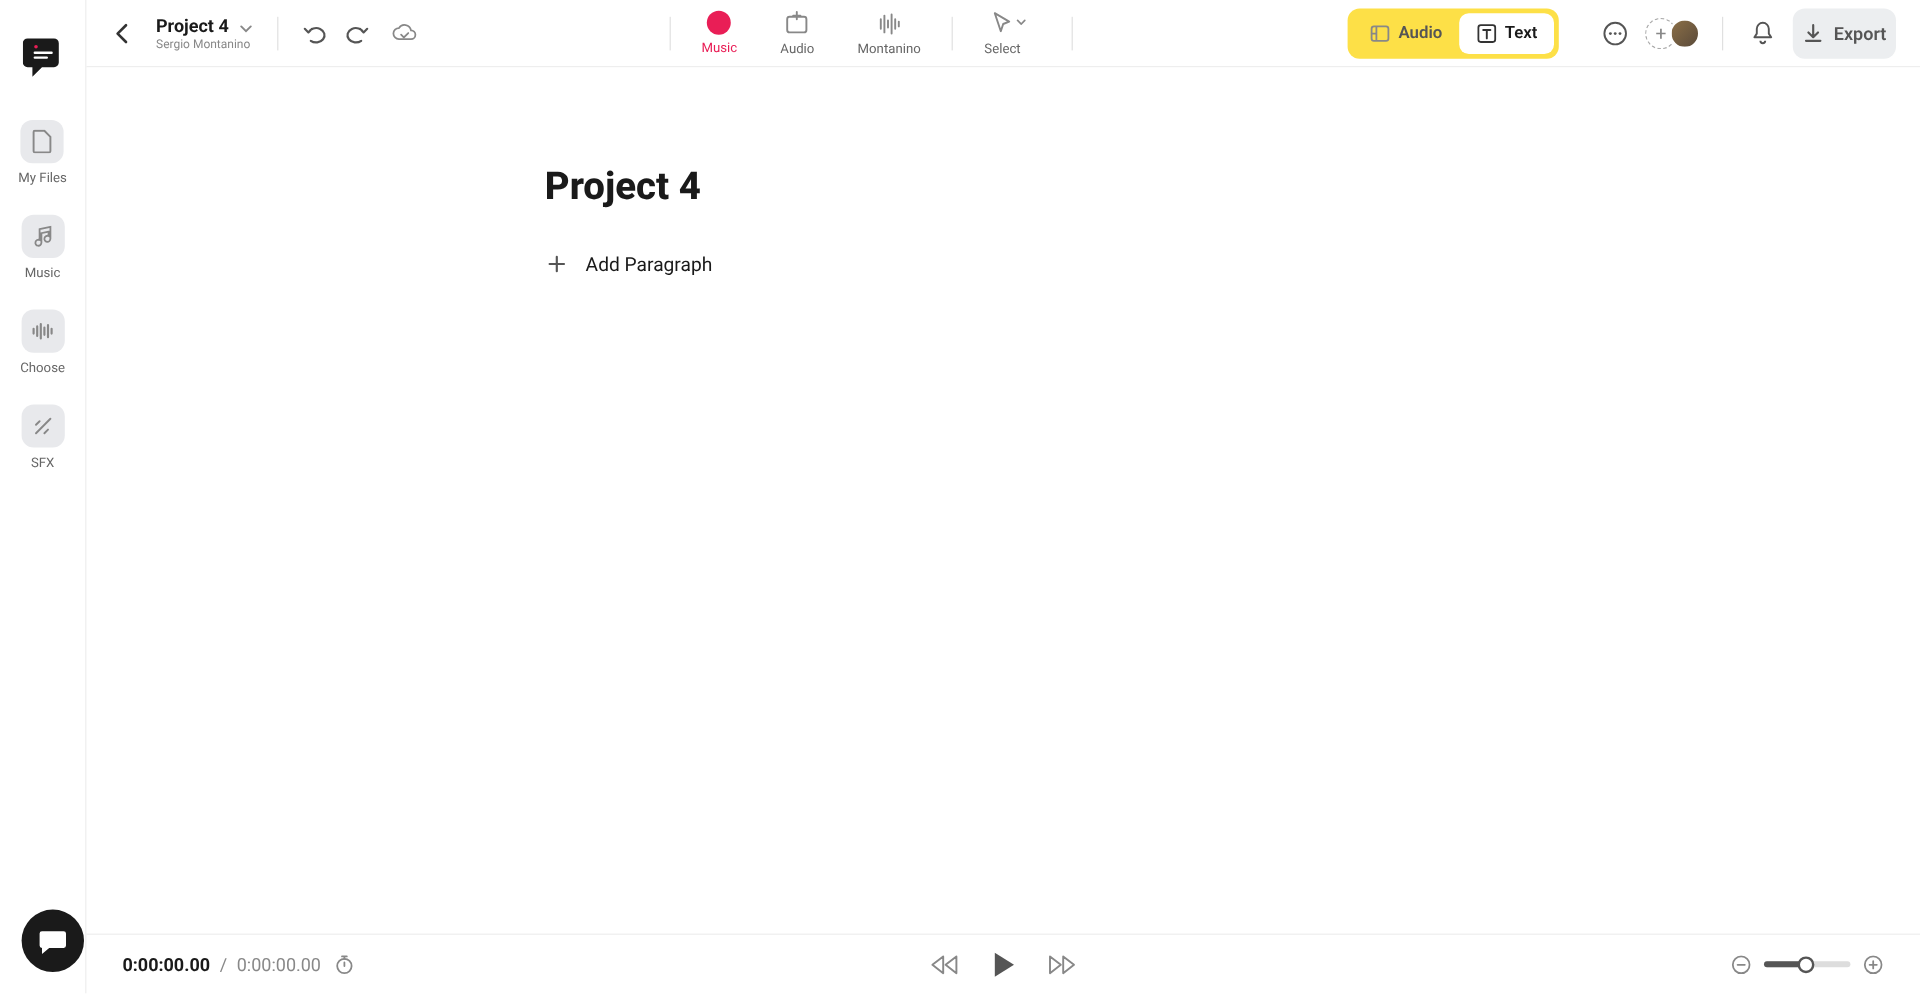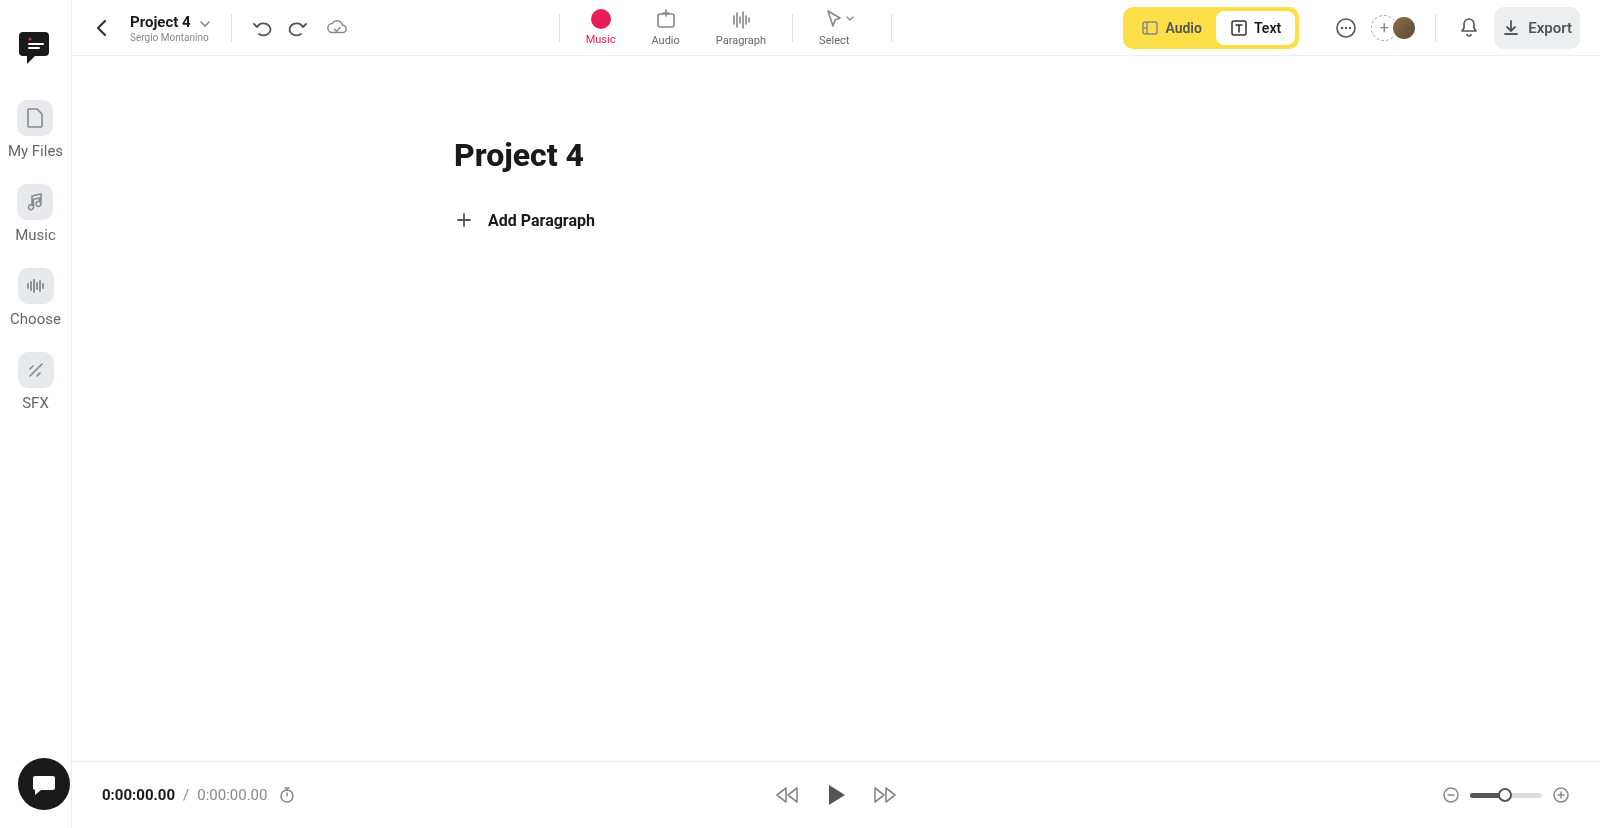--- a/index.html
+++ b/index.html
@@ -3,21 +3,21 @@
   <meta charset="utf-8">
   <style>
     * { margin: 0; padding: 0; box-sizing: border-box; font-family: -apple-system, BlinkMacSystemFont, "Segoe UI", Roboto, sans-serif; }
     body { width: 1600px; height: 828px; background: #fff; overflow: hidden; display: flex; }
     
     
     .sidebar { width: 72px; height: 100%; background: #fff; border-right: 1px solid #eee; display: flex; flex-direction: column; align-items: center; padding-top: 28px; gap: 24px; }
     .app-logo { width: 34px; height: 38px; display: flex; align-items: center; justify-content: center; margin-bottom: 10px; }
     .nav-item { display: flex; flex-direction: column; align-items: center; gap: 6px; cursor: pointer; color: #888; }
     .nav-icon-wrap { width: 36px; height: 36px; border-radius: 10px; background: #e8e9ec; display: flex; align-items: center; justify-content: center; }
-    .nav-label { font-size: 15px; color: #666; }
+    .nav-label { font-size: 11px; color: #666; }
     
     
     .main { flex: 1; display: flex; flex-direction: column; height: 100%; }
     
     
     .topbar { height: 56px; border-bottom: 1px solid #eee; display: flex; align-items: center; padding: 0 20px; gap: 12px; }
     .back-btn { width: 20px; height: 20px; cursor: pointer; display: flex; align-items: center; justify-content: center; color: #333; }
     .title-block { margin-left: 6px; }
     .proj-row { display: flex; align-items: center; gap: 8px; }
     .proj-title { font-size: 15px; font-weight: 700; color: #1a1a1a; }
@@ -39,25 +39,25 @@
     .right-tools { display: flex; align-items: center; gap: 10px; margin-left: 20px; }
     .icon-btn { width: 30px; height: 30px; cursor: pointer; color: #555; display: flex; align-items: center; justify-content: center; }
     .avatar-group { display: flex; align-items: center; }
     .avatar-plus { width: 26px; height: 26px; border-radius: 50%; border: 1px dashed #aaa; display: flex; align-items: center; justify-content: center; color: #888; font-size: 16px; cursor: pointer; }
     .avatar-img { width: 26px; height: 26px; border-radius: 50%; background: linear-gradient(135deg, #8b6f47, #5a4a3a); margin-left: -6px; border: 2px solid #fff; }
     .export-btn { background: #eceef0; border-radius: 10px; padding: 12px 8px; display: flex; align-items: center; gap: 8px; font-size: 15px; font-weight: 600; color: #555; cursor: pointer; }
     
     
     .content { flex: 1; padding: 80px 0 0 382px; overflow: auto; }
     .doc-title { font-size: 32px; font-weight: 800; color: #1a1a1a; margin-bottom: 36px; }
-    .action-row { display: flex; align-items: center; gap: 14px; font-size: 16px; font-weight: 700; color: #1a1a1a; cursor: pointer; margin-bottom: 24px; }
+    .action-row { display: flex; align-items: center; gap: 14px; font-size: 16px; font-weight: 400; color: #1a1a1a; cursor: pointer; margin-bottom: 24px; }
     .action-icon-wrap { width: 20px; height: 20px; display: flex; align-items: center; justify-content: center; color: #555; }
     
     
-    .footer { height: 67px; border-top: 1px solid #eee; display: flex; align-items: center; padding: 16px 30px; justify-content: space-between; }
+    .footer { height: 50px; border-top: 1px solid #eee; display: flex; align-items: center; padding: 16px 30px; justify-content: space-between; }
     .time-block { display: flex; align-items: center; gap: 8px; font-size: 15px; }
     .time-cur { font-weight: 700; color: #1a1a1a; }
     .time-sep { color: #888; }
     .time-dur { color: #888; }
     .timer-icon { width: 18px; height: 18px; color: #888; cursor: pointer; margin-left: 4px; }
     .play-controls { display: flex; align-items: center; gap: 24px; position: absolute; left: 50%; transform: translateX(-50%); }
     .pc-btn { width: 26px; height: 26px; cursor: pointer; color: #555; display: flex; align-items: center; justify-content: center; }
     .play-btn { width: 24px; height: 24px; }
     .zoom-block { margin-left: auto; display: flex; align-items: center; gap: 10px; }
     .zoom-btn { width: 18px; height: 18px; cursor: pointer; color: #888; display: flex; align-items: center; justify-content: center; }
@@ -164,21 +164,21 @@
             </svg>
         </div>
         <span class="tool-label">Audio</span>
       </div>
       <div class="tool-btn">
         <div class="tool-icon">
           <svg width="22" height="22" viewBox="0 0 22 22">
               <path d="M4 8 v8 M7 5 v14 M10 9 v6 M13 4 v16 M16 8 v8 M19 10 v4" stroke="#888" stroke-width="1.6" stroke-linecap="round"></path>
             </svg>
         </div>
-        <span class="tool-label">Paragraph</span>
+        <span class="tool-label">Montanino</span>
       </div>
       <div class="vline"></div>
       <div class="tool-btn">
         <div class="tool-icon" style="position:relative;">
           <svg width="18" height="20" viewBox="0 0 18 20">
               <path d="M3 2 l12 7 l-5 2 l-2 6 z" fill="none" stroke="#888" stroke-width="1.6" stroke-linejoin="round"></path>
             </svg>
           <svg width="10" height="6" viewBox="0 0 10 6" style="position:absolute; right:-10px; top:7px;">
               <path d="M2 2 l3 3 l3 -3" fill="none" stroke="#888" stroke-width="1.4" stroke-linecap="round"></path>
             </svg>

